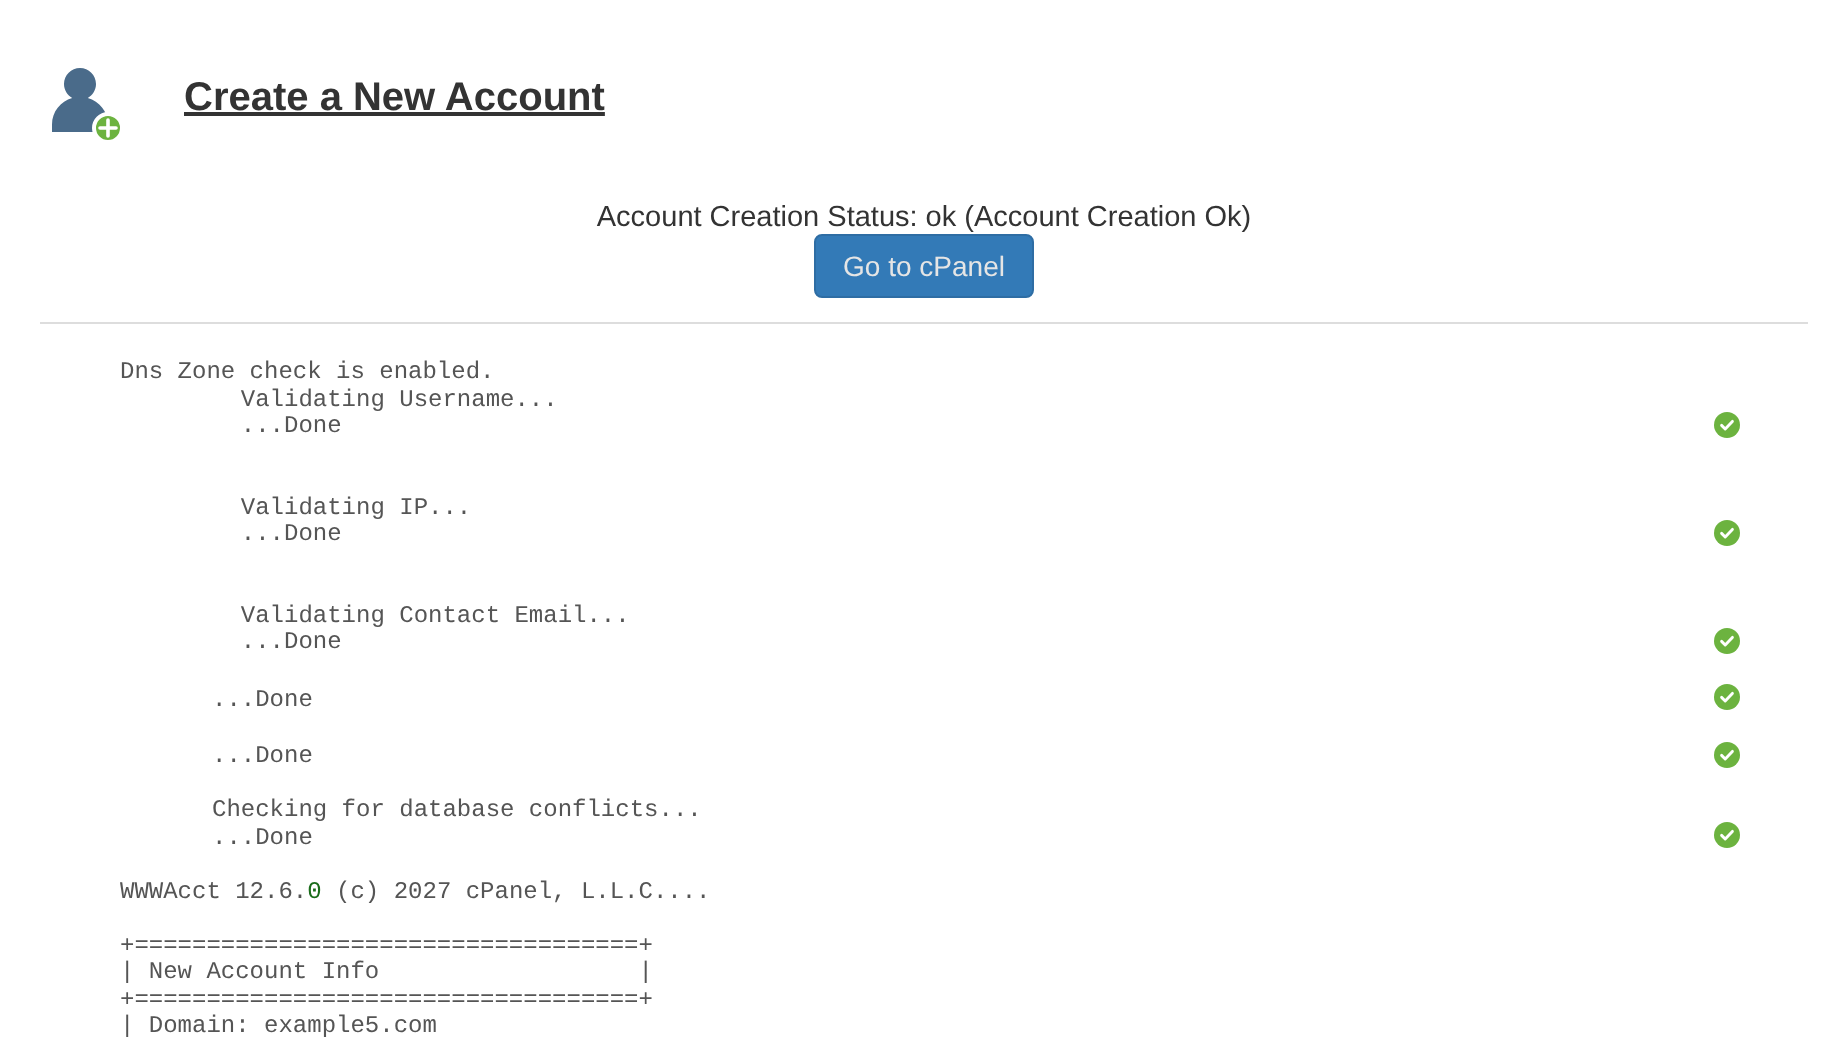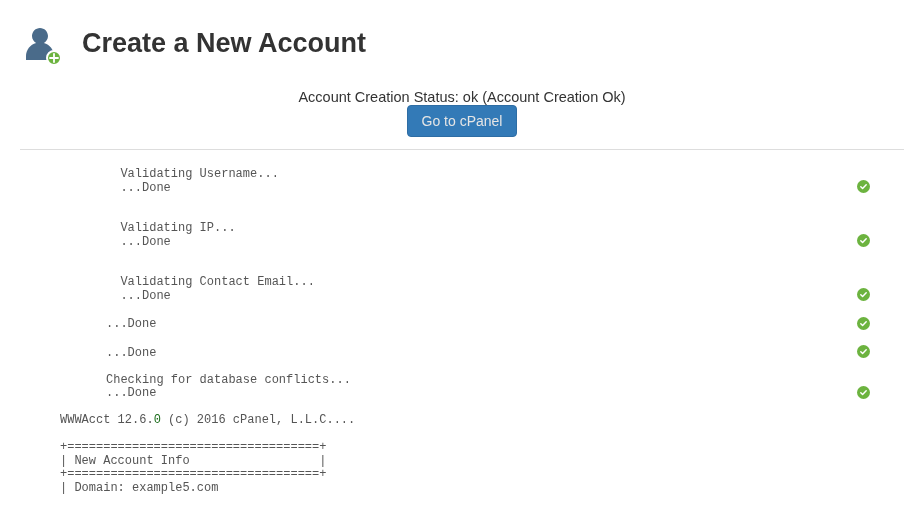--- a/index.html
+++ b/index.html
@@ -32,24 +32,25 @@
     height: 16px;
     border-radius: 50%;
     background: #6cb33f;
     border: 2px solid #fff;
     display: flex;
     align-items: center;
     justify-content: center;
   }
   .plus-badge svg { width: 10px; height: 10px; }
   h1.page-title {
-    margin: 8px;
-    font-size: 27px;
+    margin: 18px;
+    font-size: 20px;
     font-weight: 700;
     color: #333;
+    text-decoration: underline;
   }
   .status-row {
     display: flex;
     align-items: center;
     justify-content: space-between;
     margin-bottom: 12px;
     flex-direction: column;
   }
   .status-text {
     font-size: 14.5px;
@@ -123,20 +124,21 @@
 
 <div class="status-row">
   <span class="status-text">Account Creation Status: ok (Account Creation Ok)</span>
   <button class="btn-cpanel">Go to cPanel</button>
 </div>
 
 <hr class="divider">
 
 <div class="log-area">
 
+  <pre class="log-line">Dns Zone check is enabled.</pre>
 
   <div class="log-check-row">
     <div>
       <pre class="log-line">  Validating Username...</pre>
       <pre class="log-line">  ...Done</pre>
     </div>
     <span class="check-icon">
       <svg viewBox="0 0 10 10">
           <path d="M2 5.2l2 2L8 3" stroke="#fff" stroke-width="1.6" fill="none" stroke-linecap="round" stroke-linejoin="round"></path>
         </svg>
@@ -200,21 +202,21 @@
       <pre class="log-line">...Done</pre>
     </div>
     <span class="check-icon">
       <svg viewBox="0 0 10 10">
           <path d="M2 5.2l2 2L8 3" stroke="#fff" stroke-width="1.6" fill="none" stroke-linecap="round" stroke-linejoin="round"></path>
         </svg>
     </span>
   </div>
   <div class="spacer"></div>
 
-  <pre class="log-line"><span>WWWAcct 12.6.</span><span class="zero-digit">0</span><span> (c) 2016 cPanel, L.L.C....</span></pre>
+  <pre class="log-line"><span>WWWAcct 12.6.</span><span class="zero-digit">0</span><span> (c) 2027 cPanel, L.L.C....</span></pre>
   <div class="spacer"></div>
 
   <pre class="log-line">+===================================+</pre>
   <pre class="log-line">| New Account Info                  |</pre>
   <pre class="log-line">+===================================+</pre>
   <pre class="log-line">| Domain: example5.com</pre>
 
 </div>
 
 </body></html>

